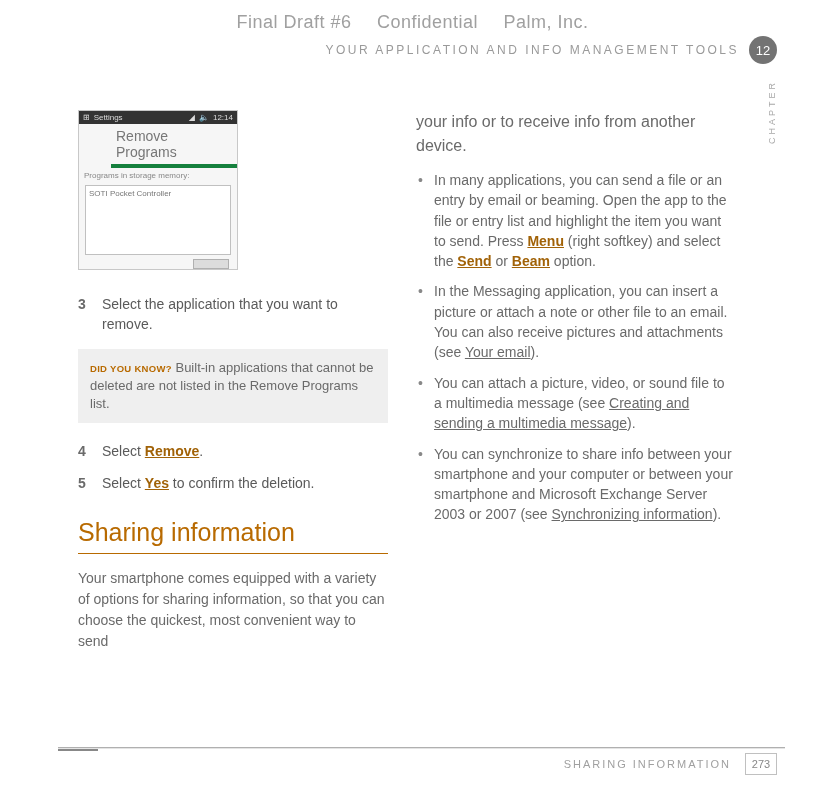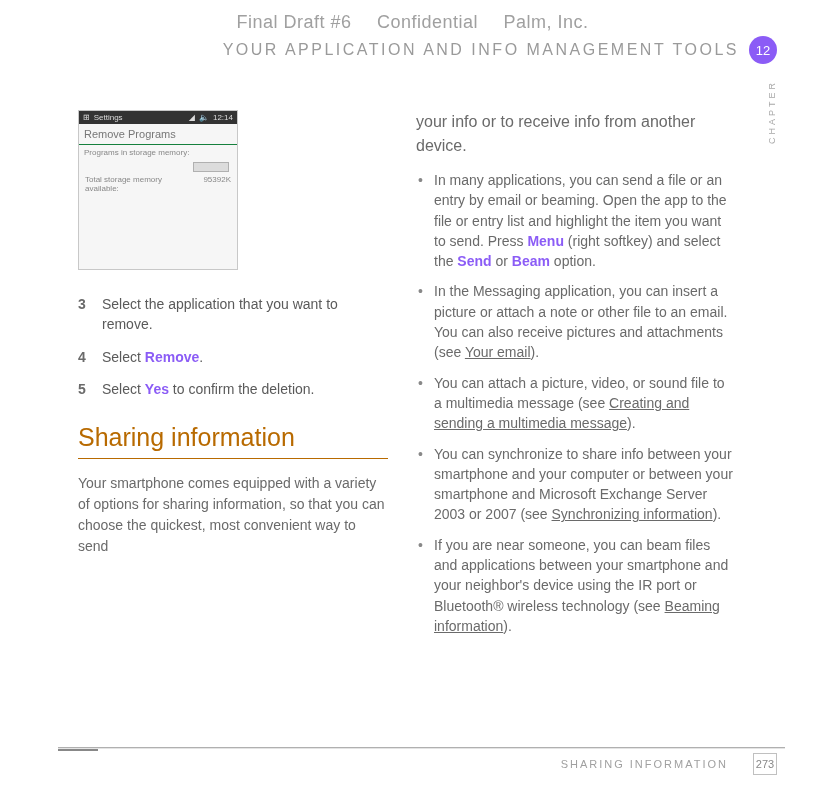--- a/index.html
+++ b/index.html
@@ -24,28 +24,28 @@
     .topline span { margin: 0 10px; }
     .header-row {
       position: absolute;
       top: 36px;
       right: 48px;
       display: flex;
       align-items: center;
       gap: 10px;
     }
     .running-head {
-      font-size: 16px;
+      font-size: 12px;
       letter-spacing: 2.5px;
       color: #9a9a9a;
     }
     .chapnum {
       width: 28px;
       height: 28px;
-      background: #8b5cf6;
+      background: #737373;
       color: #fff;
       border-radius: 50%;
       display: flex;
       align-items: center;
       justify-content: center;
       font-size: 13px;
     }
     .chaptext {
       position: absolute;
       top: 80px;
@@ -79,24 +79,25 @@
       background: #333;
       color: #ddd;
       font-size: 8px;
       padding: 2px 4px;
       display: flex;
       gap: 4px;
       align-items: center;
     }
     .ss-icon { font-size: 8px; }
     .ss-hdr {
-      font-size: 11px;
+      font-size: 14px;
       padding: 4px 5px;
       color: #777;
-      border-bottom: 1px solid #15803d;
+      border-bottom: 4px solid #15803d;
+      margin-left: 32px;
     }
     .ss-sub {
       font-size: 8px;
       padding: 3px 5px;
       color: #888;
     }
     .ss-list {
       margin: 2px 6px;
       border: 1px solid #c0c0c0;
       height: 70px;
@@ -173,21 +174,21 @@
       color: #6a6a6a;
       margin-bottom: 10px;
     }
     ul.bullets li::before {
       content: "•";
       position: absolute;
       left: 2px;
       top: 0;
       color: #888;
     }
-    .b { font-weight: bold; color: #8b5cf6; }
+    .b { font-weight: bold; color: #a16207; text-decoration: underline; }
     .u { text-decoration: underline; }
     .footer-rule {
       position: absolute;
       left: 58px;
       right: 40px;
       bottom: 48px;
       border-top: 1px solid #b0b0b0;
       border-bottom: 1px solid #e4e4e4;
       height: 2px;
     }
@@ -205,29 +206,28 @@
       display: flex;
       align-items: center;
       gap: 14px;
     }
     .footer .sect {
       font-size: 11px;
       letter-spacing: 2px;
       color: #a0a0a0;
     }
     .footer .pno {
-      width: 24px;
+      width: 32px;
       height: 22px;
       border: 1px solid #c0c0c0;
       display: flex;
       align-items: center;
       justify-content: center;
       font-size: 11px;
       color: #888;
-      margin-left: 11px;
     }
   </style>
 </head>
 <body>
 
 <div class="topline">
   <span>Final Draft #6</span>
   <span>Confidential</span>
   <span>Palm, Inc.</span>
 </div>
@@ -244,32 +244,38 @@
       <div class="ss-bar">
         <span class="ss-icon">⊞</span>
         <span>Settings</span>
         <span style="flex:1"></span>
         <span class="ss-icon">◢</span>
         <span class="ss-icon">🔈</span>
         <span>12:14</span>
       </div>
       <div class="ss-hdr">Remove Programs</div>
       <div class="ss-sub">Programs in storage memory:</div>
+      <div class="ss-list">
+        <div>SOTI Pocket Controller</div>
+      </div>
       <div class="ss-btn"></div>
       <div class="ss-total">
         <span>Total storage memory available:</span>
         <span>95392K</span>
       </div>
     </div>
 
     <div class="step">
       <span class="num">3</span>
       <span>Select the application that you want to remove.</span>
     </div>
 
+    <div class="tip">
+      <span class="lbl">DID YOU KNOW?</span><span> Built-in applications that cannot be deleted are not listed in the Remove Programs list.</span>
+    </div>
 
     <div class="step">
       <span class="num">4</span>
       <span><span>Select </span><span class="b">Remove</span><span>.</span></span>
     </div>
     <div class="step">
       <span class="num">5</span>
       <span><span>Select </span><span class="b">Yes</span><span> to confirm the deletion.</span></span>
     </div>
 
@@ -277,21 +283,20 @@
     <p class="para">Your smartphone comes equipped with a variety of options for sharing information, so that you can choose the quickest, most convenient way to send</p>
   </div>
 
   <div class="col-right">
     <p class="rpara">your info or to receive info from another device.</p>
     <ul class="bullets">
       <li><span>In many applications, you can send a file or an entry by email or beaming. Open the app to the file or entry list and highlight the item you want to send. Press </span><span class="b">Menu</span><span> (right softkey) and select the </span><span class="b">Send</span><span> or </span><span class="b">Beam</span><span> option.</span></li>
       <li><span>In the Messaging application, you can insert a picture or attach a note or other file to an email. You can also receive pictures and attachments (see </span><span class="u">Your email</span><span>).</span></li>
       <li><span>You can attach a picture, video, or sound file to a multimedia message (see </span><span class="u">Creating and sending a multimedia message</span><span>).</span></li>
       <li><span>You can synchronize to share info between your smartphone and your computer or between your smartphone and Microsoft Exchange Server 2003 or 2007 (see </span><span class="u">Synchronizing information</span><span>).</span></li>
-      <li><span>If you are near someone, you can beam files and applications between your smartphone and your neighbor's device using the IR port or Bluetooth® wireless technology (see </span><span class="u">Beaming information</span><span>).</span></li>
     </ul>
   </div>
 </div>
 
 <div class="footer-rule"></div>
 <div class="footer-rule-short"></div>
 <div class="footer">
   <span class="sect">SHARING INFORMATION</span>
   <span class="pno">273</span>
 </div>

